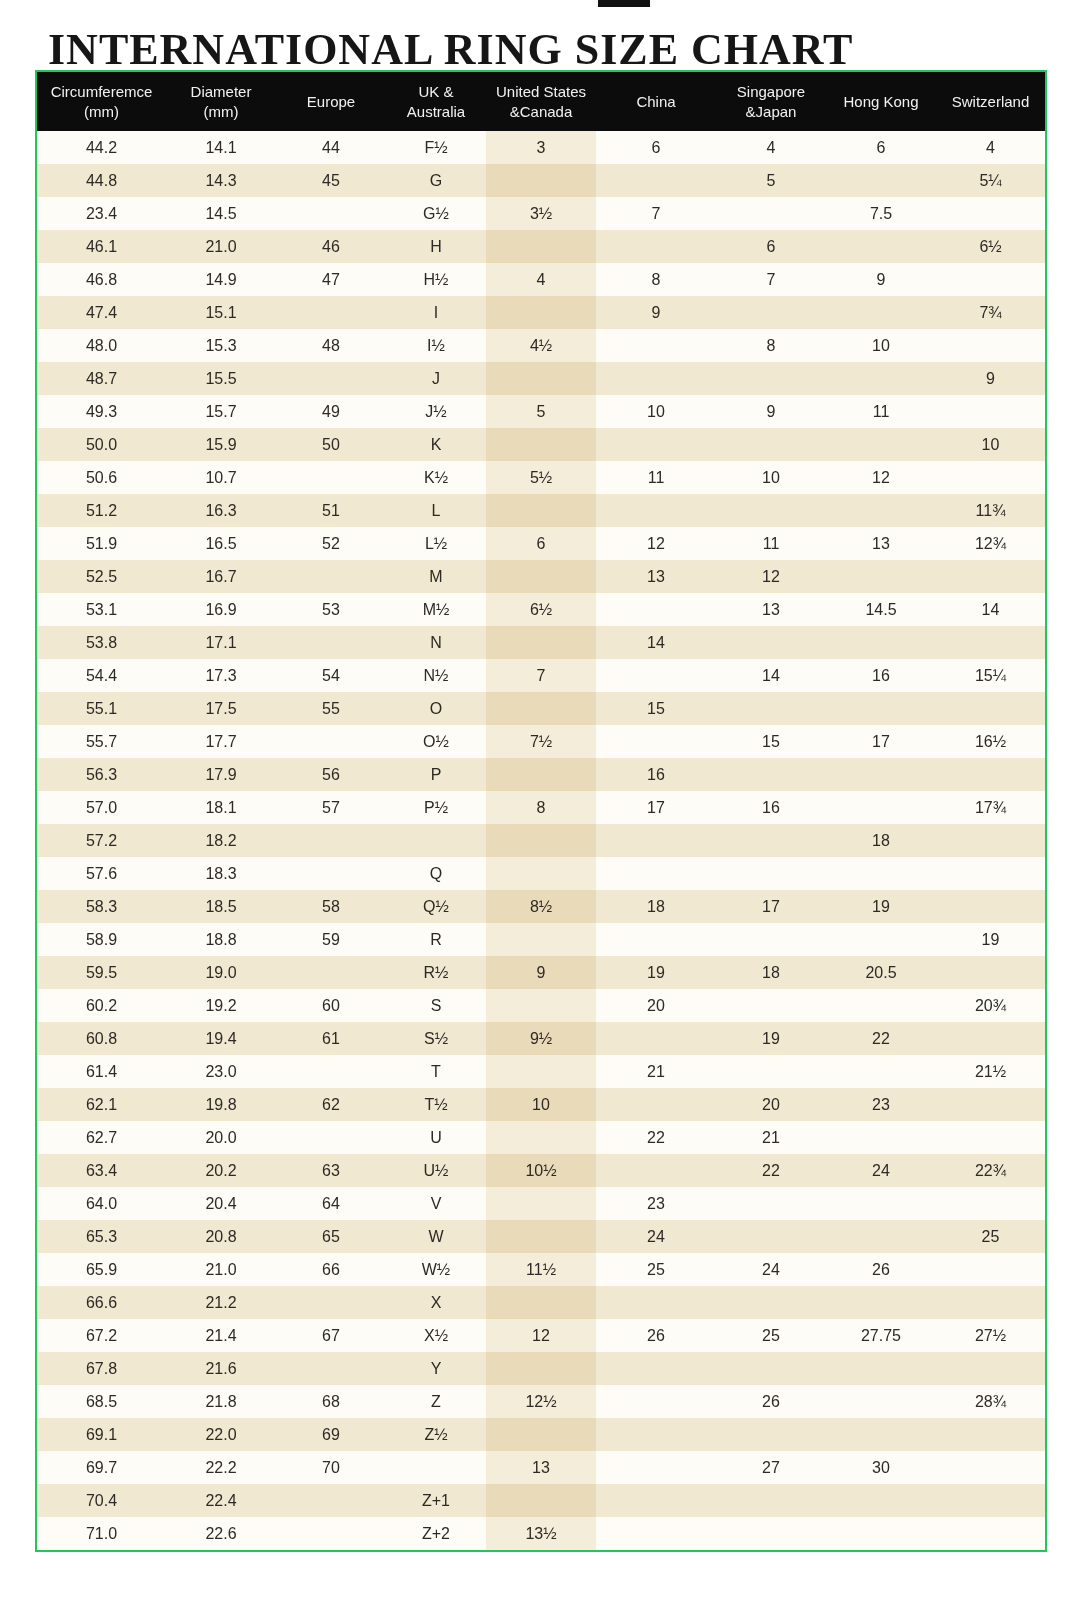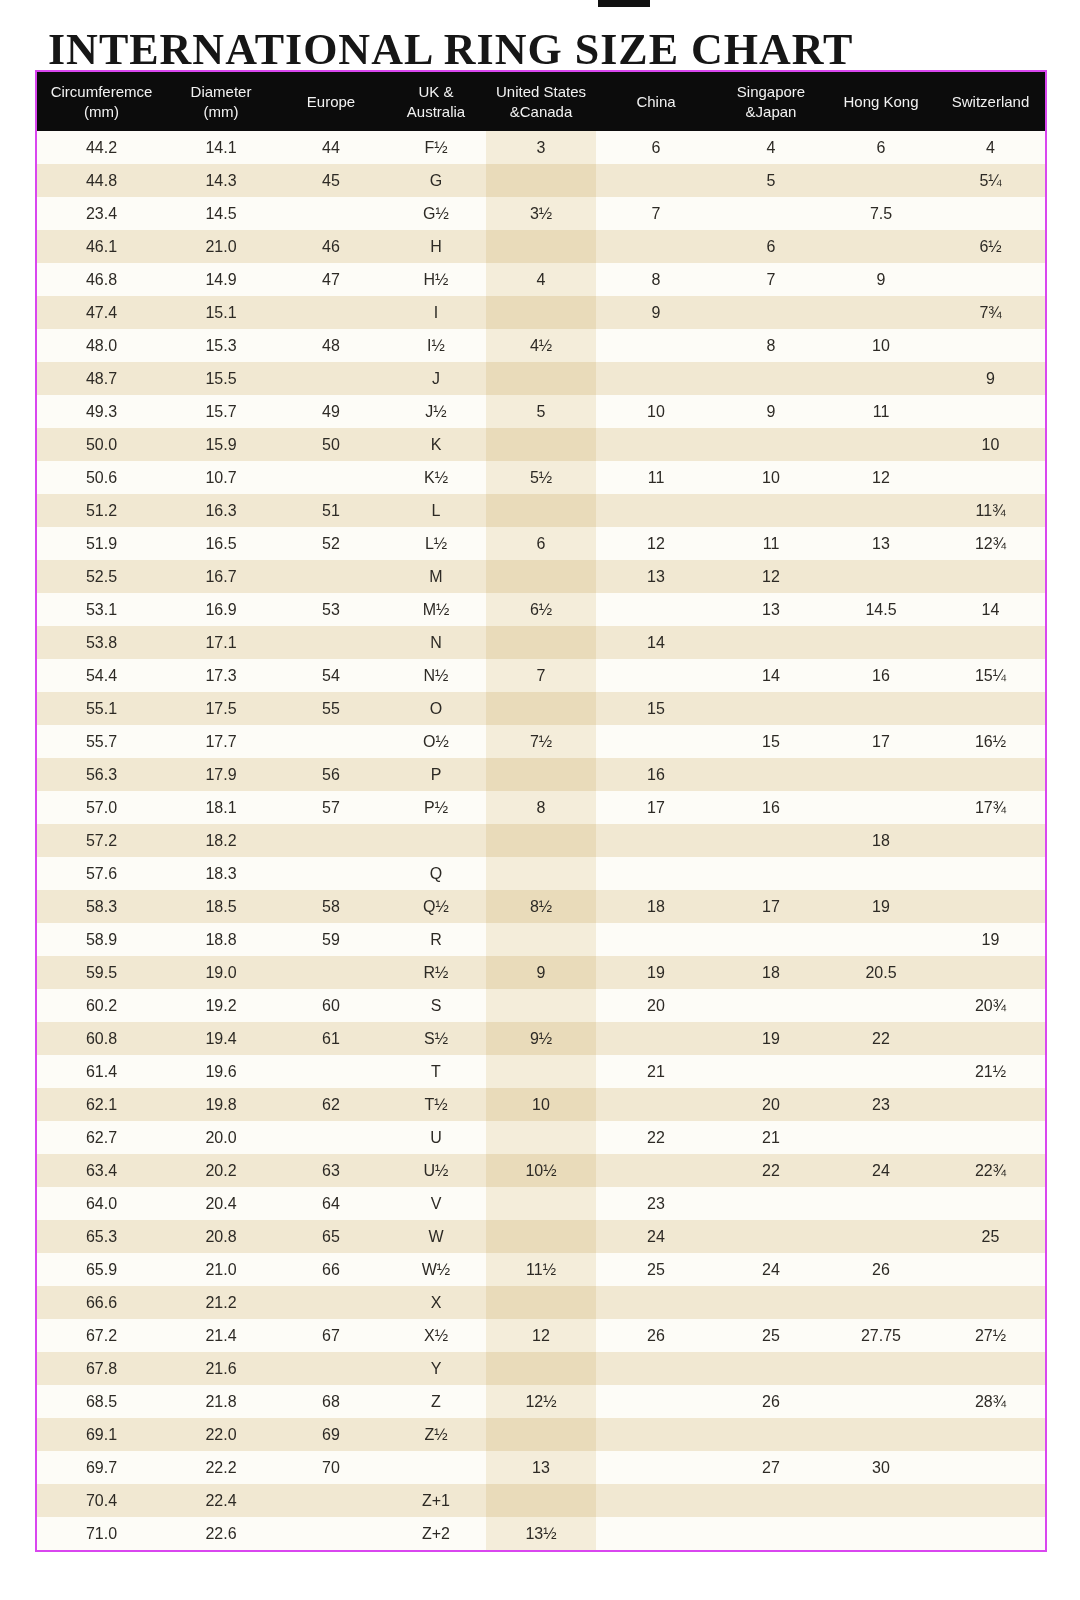--- a/index.html
+++ b/index.html
@@ -31,21 +31,21 @@
     letter-spacing: 1px;
     color: #161616;
     white-space: nowrap;
   }
   table.ring-table {
     position: absolute;
     left: 35px;
     top: 70px;
     width: 1010px;
     border-collapse: collapse;
-    border: 2px solid #d946ef;
+    border: 2px solid #22c55e;
     table-layout: fixed;
   }
   thead th {
     background: #0c0c0c;
     color: #f2f2f2;
     font-weight: 400;
     font-size: 15px;
     line-height: 1.3;
     text-align: center;
     vertical-align: middle;
@@ -409,21 +409,21 @@
         <td>61</td>
         <td>S½</td>
         <td>9½</td>
         <td></td>
         <td>19</td>
         <td>22</td>
         <td></td>
       </tr>
       <tr>
         <td>61.4</td>
-        <td>19.6</td>
+        <td>23.0</td>
         <td></td>
         <td>T</td>
         <td></td>
         <td>21</td>
         <td></td>
         <td></td>
         <td>21½</td>
       </tr>
       <tr>
         <td>62.1</td>

